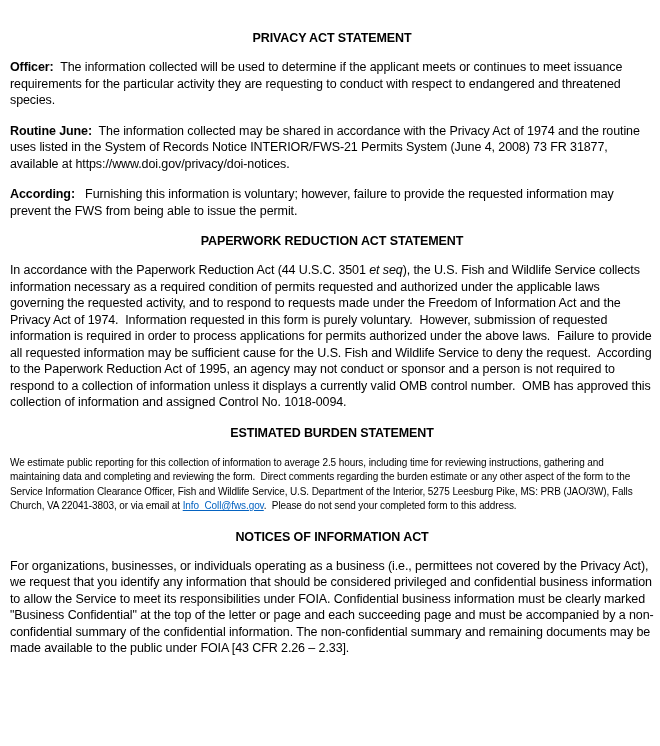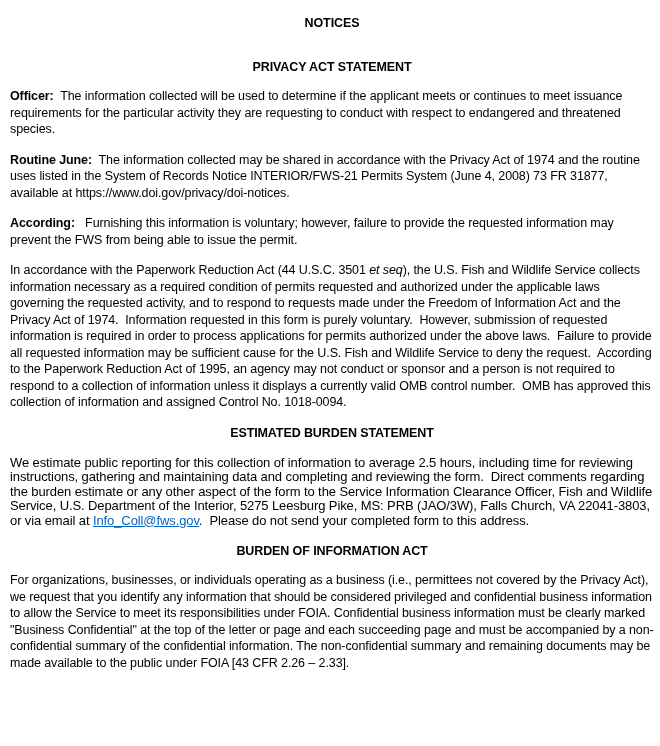--- a/index.html
+++ b/index.html
@@ -27,53 +27,53 @@
     margin: 0 0 30px 0;
   }
   p.body {
     font-size: 12.5px;
     line-height: 16.5px;
     letter-spacing: -0.1px;
     margin: 14px 0;
     white-space: pre-wrap;
   }
   p.small {
-    font-size: 13px;
+    font-size: 10px;
     line-height: 14.5px;
     margin: 16px 0;
   }
   .label {
     font-weight: bold;
   }
   .email-link {
     color: #0563C1;
     text-decoration: underline;
     cursor: pointer;
   }
 </style>
 </head>
 <body>
 
 <div class="page">
 
-  <div class="heading title">NOTICES</div>
 
   <div class="heading">PRIVACY ACT STATEMENT</div>
 
 
   <p class="body"><b class="label">Officer:</b><span>  The information collected will be used to determine if the applicant meets or continues to meet issuance requirements for the particular activity they are requesting to conduct with respect to endangered and threatened species.</span></p>
 
   <p class="body"><b class="label">Routine June:</b><span>  The information collected may be shared in accordance with the Privacy Act of 1974 and the routine uses listed in the System of Records Notice INTERIOR/FWS-21 Permits System (June 4, 2008) 73 FR 31877, available at https://www.doi.gov/privacy/doi-notices.</span></p>
 
   <p class="body"><b class="label">According:</b><span>   Furnishing this information is voluntary; however, failure to provide the requested information may prevent the FWS from being able to issue the permit.</span></p>
 
+  <div class="heading">PAPERWORK REDUCTION ACT STATEMENT</div>
 
   <p class="body"><span>In accordance with the Paperwork Reduction Act (44 U.S.C. 3501 </span><i>et seq</i><span>), the U.S. Fish and Wildlife Service collects information necessary as a required condition of permits requested and authorized under the applicable laws governing the requested activity, and to respond to requests made under the Freedom of Information Act and the Privacy Act of 1974.  Information requested in this form is purely voluntary.  However, submission of requested information is required in order to process applications for permits authorized under the above laws.  Failure to provide all requested information may be sufficient cause for the U.S. Fish and Wildlife Service to deny the request.  According to the Paperwork Reduction Act of 1995, an agency may not conduct or sponsor and a person is not required to respond to a collection of information unless it displays a currently valid OMB control number.  OMB has approved this collection of information and assigned Control No. 1018-0094.</span></p>
 
   <div class="heading">ESTIMATED BURDEN STATEMENT</div>
 
   <p class="body small"><span>We estimate public reporting for this collection of information to average 2.5 hours, including time for reviewing instructions, gathering and maintaining data and completing and reviewing the form.  Direct comments regarding the burden estimate or any other aspect of the form to the Service Information Clearance Officer, Fish and Wildlife Service, U.S. Department of the Interior, 5275 Leesburg Pike, MS: PRB (JAO/3W), Falls Church, VA 22041-3803, or via email at </span><a href="#" class="email-link">Info_Coll@fws.gov</a><span>.  Please do not send your completed form to this address.</span></p>
 
-  <div class="heading">BURDEN OF INFORMATION ACT</div>
+  <div class="heading">NOTICES OF INFORMATION ACT</div>
 
   <p class="body">For organizations, businesses, or individuals operating as a business (i.e., permittees not covered by the Privacy Act), we request that you identify any information that should be considered privileged and confidential business information to allow the Service to meet its responsibilities under FOIA. Confidential business information must be clearly marked "Business Confidential" at the top of the letter or page and each succeeding page and must be accompanied by a non-confidential summary of the confidential information. The non-confidential summary and remaining documents may be made available to the public under FOIA [43 CFR 2.26 – 2.33].</p>
 
 </div>
 
 </body></html>

